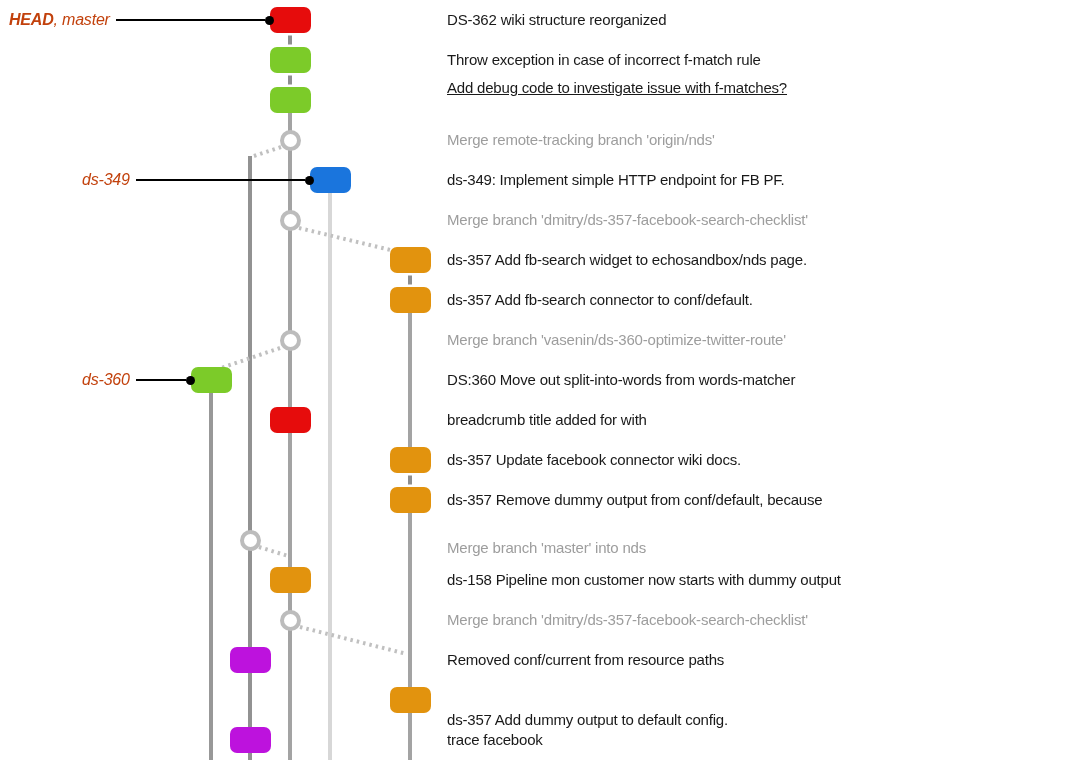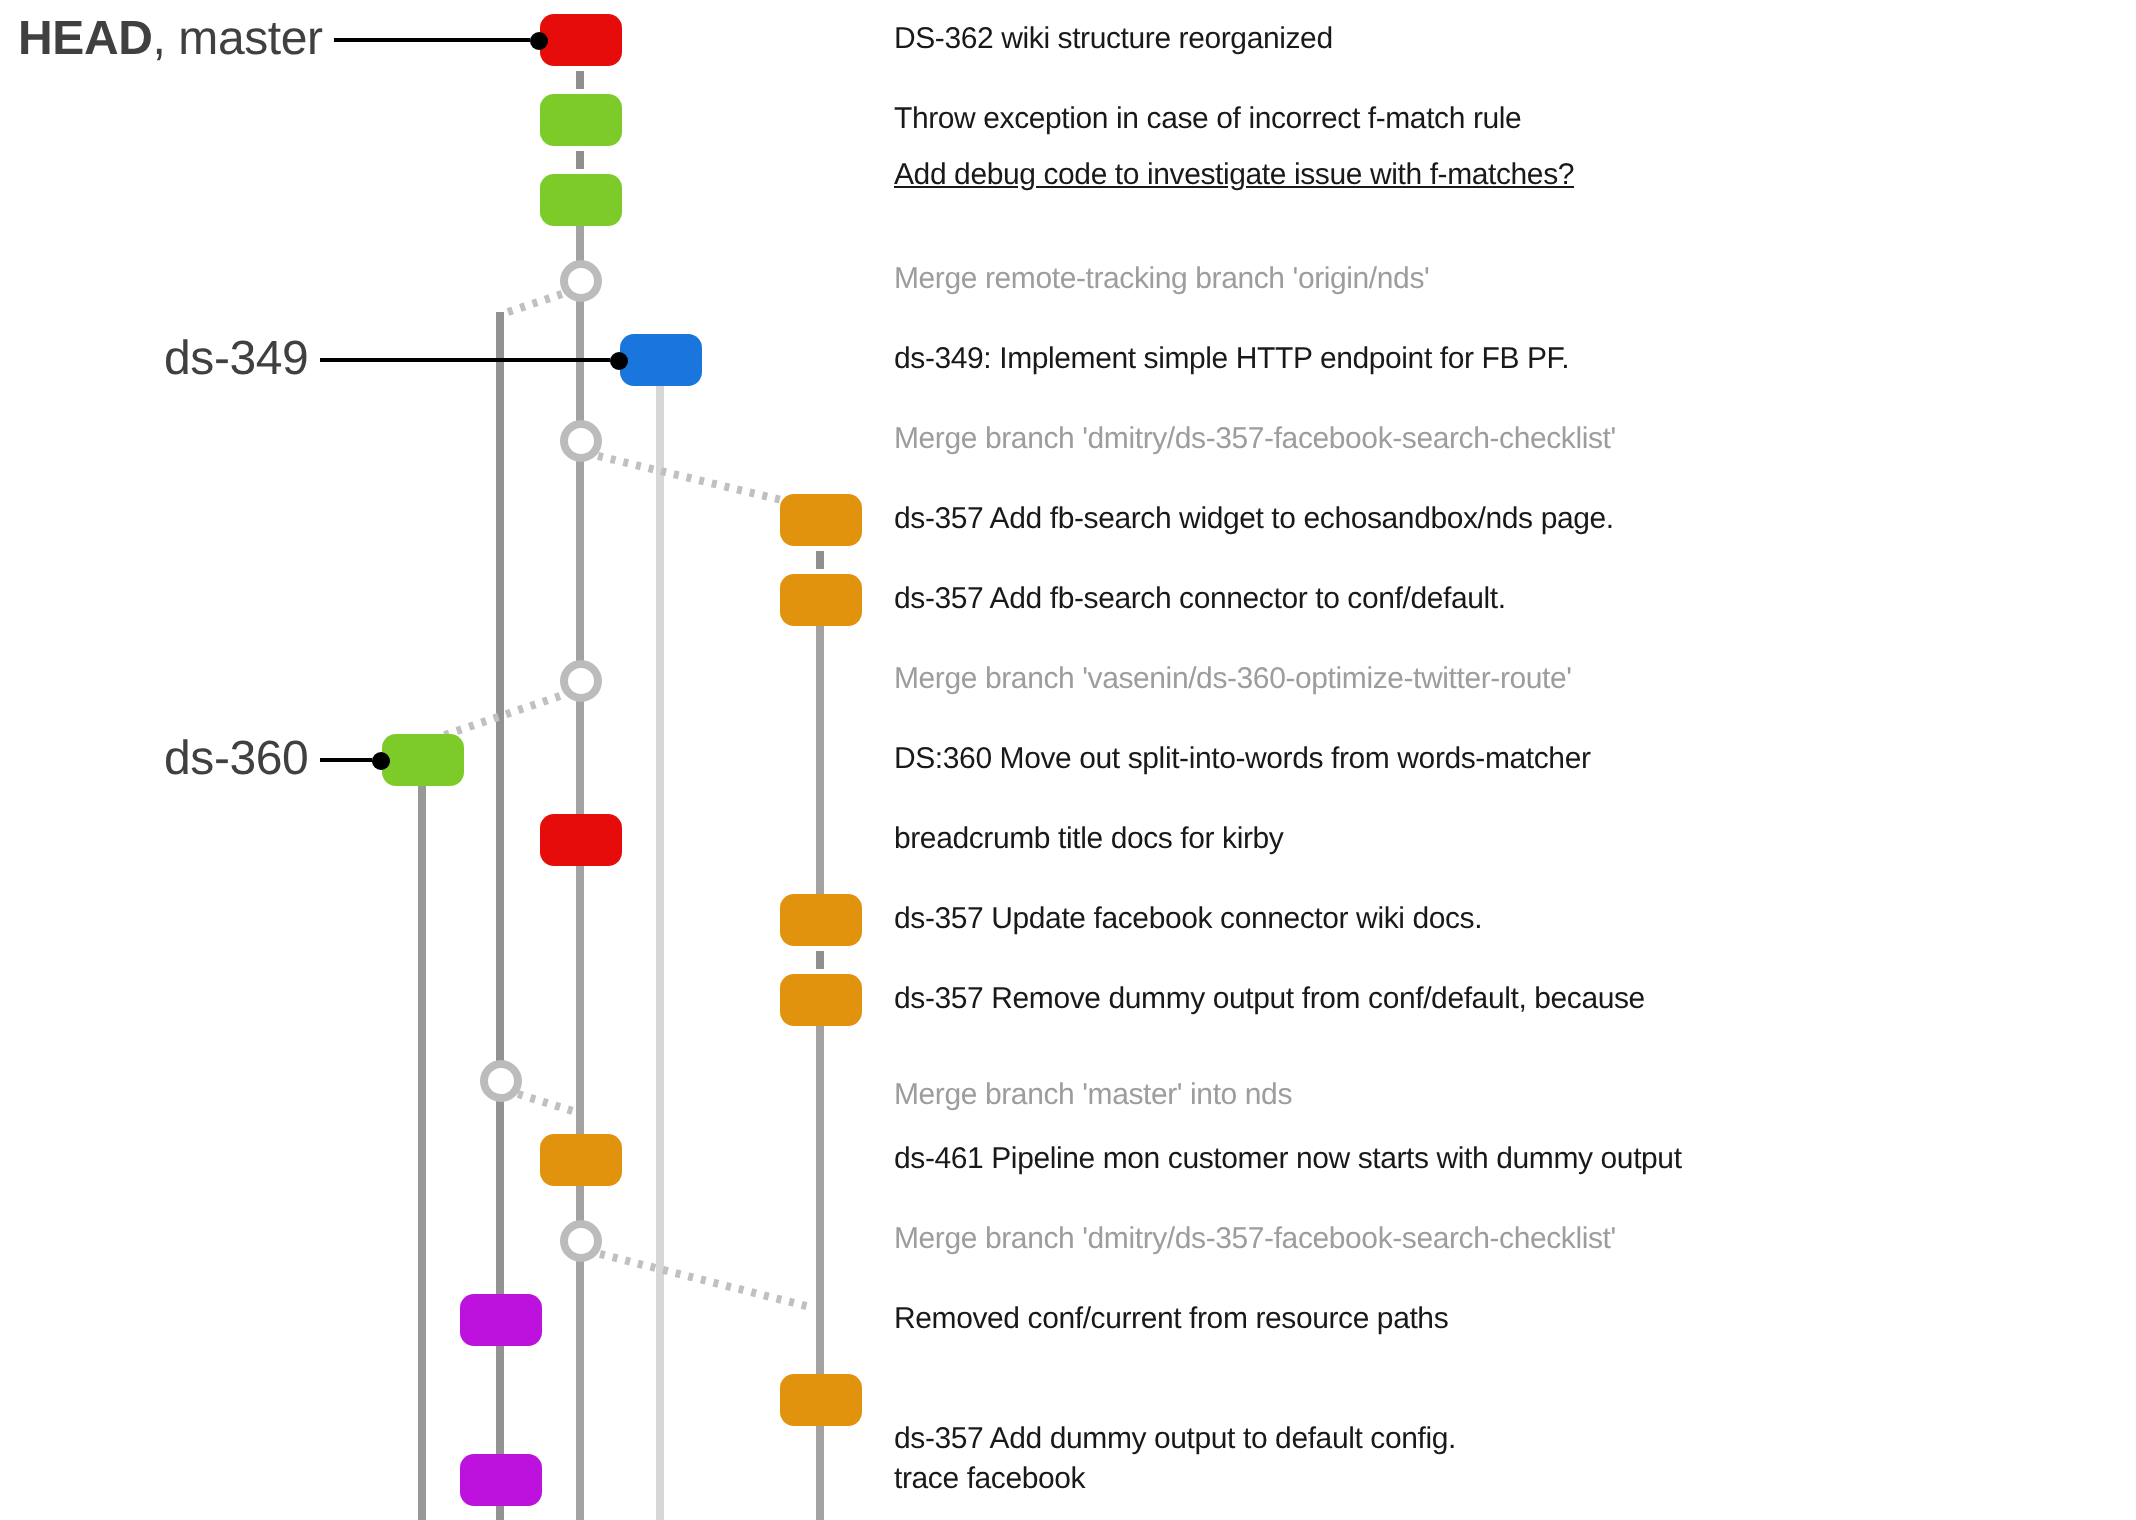--- a/index.html
+++ b/index.html
@@ -18,21 +18,21 @@
   #messages .msg.merge{color:var(--merge-text);}
   .commit-node{
     position:absolute;width:41px;height:26px;border-radius:7px;z-index:3;
   }
   .merge-node{
     position:absolute;width:13px;height:13px;border:4px solid var(--ring);
     border-radius:50%;background:#fff;z-index:3;box-sizing:content-box;
   }
   .branch-label{
     position:absolute;height:28px;display:flex;align-items:center;
-    font-size:24px;letter-spacing:-0.2px;color:#404040;white-space:nowrap;z-index:4;
+    font-size:16px;letter-spacing:-0.2px;color:#c2410c;white-space:nowrap;z-index:4;font-style:italic;
   }
   .branch-label .label-text b{font-weight:bold;}
   .branch-label .label-line{flex:1 1 auto;height:2px;background:var(--pointer);margin-left:6px;}
   .branch-label .label-dot{flex:0 0 9px;width:9px;height:9px;border-radius:50%;background:var(--pointer);}
 </style>
 </head>
 <body>
 
 <div class="stage">
 
@@ -64,25 +64,25 @@
       <div class="msg" style="top: 0px; left: 447px;">DS-362 wiki structure reorganized</div>
       <div class="msg" style="top: 40px; left: 447px;">Throw exception in case of incorrect f-match rule</div>
       <div class="msg" style="top: 68px; left: 447px; text-decoration: underline;">Add debug code to investigate issue with f-matches?</div>
       <div class="msg merge" style="top: 120px; left: 447px;">Merge remote-tracking branch 'origin/nds'</div>
       <div class="msg" style="top: 160px; left: 447px;">ds-349: Implement simple HTTP endpoint for FB PF.</div>
       <div class="msg merge" style="top: 200px; left: 447px;">Merge branch 'dmitry/ds-357-facebook-search-checklist'</div>
       <div class="msg" style="top: 240px; left: 447px;">ds-357 Add fb-search widget to echosandbox/nds page.</div>
       <div class="msg" style="top: 280px; left: 447px;">ds-357 Add fb-search connector to conf/default.</div>
       <div class="msg merge" style="top: 320px; left: 447px;">Merge branch 'vasenin/ds-360-optimize-twitter-route'</div>
       <div class="msg" style="top: 360px; left: 447px;">DS:360 Move out split-into-words from words-matcher</div>
-      <div class="msg" style="top: 400px; left: 447px;">breadcrumb title docs for kirby</div>
+      <div class="msg" style="top: 400px; left: 447px;">breadcrumb title added for with</div>
       <div class="msg" style="top: 440px; left: 447px;">ds-357 Update facebook connector wiki docs.</div>
       <div class="msg" style="top: 480px; left: 447px;">ds-357 Remove dummy output from conf/default, because</div>
       <div class="msg merge" style="top: 528px; left: 447px;">Merge branch 'master' into nds</div>
-      <div class="msg" style="top: 560px; left: 447px;">ds-461 Pipeline mon customer now starts with dummy output</div>
+      <div class="msg" style="top: 560px; left: 447px;">ds-158 Pipeline mon customer now starts with dummy output</div>
       <div class="msg merge" style="top: 600px; left: 447px;">Merge branch 'dmitry/ds-357-facebook-search-checklist'</div>
       <div class="msg" style="top: 640px; left: 447px;">Removed conf/current from resource paths</div>
       <div class="msg" style="top: 700px; left: 447px;">ds-357 Add dummy output to default config.</div>
       <div class="msg" style="top: 720px; left: 447px;">trace facebook</div>
     </div>
   <div id="nodes">
       <div class="commit-node" style="left: 269.5px; top: 7px; background: rgb(230, 12, 12);"></div>
       <div class="commit-node" style="left: 269.5px; top: 47px; background: rgb(124, 203, 41);"></div>
       <div class="commit-node" style="left: 269.5px; top: 87px; background: rgb(124, 203, 41);"></div>
       <div class="merge-node" style="left: 279.5px; top: 129.5px;"></div>

